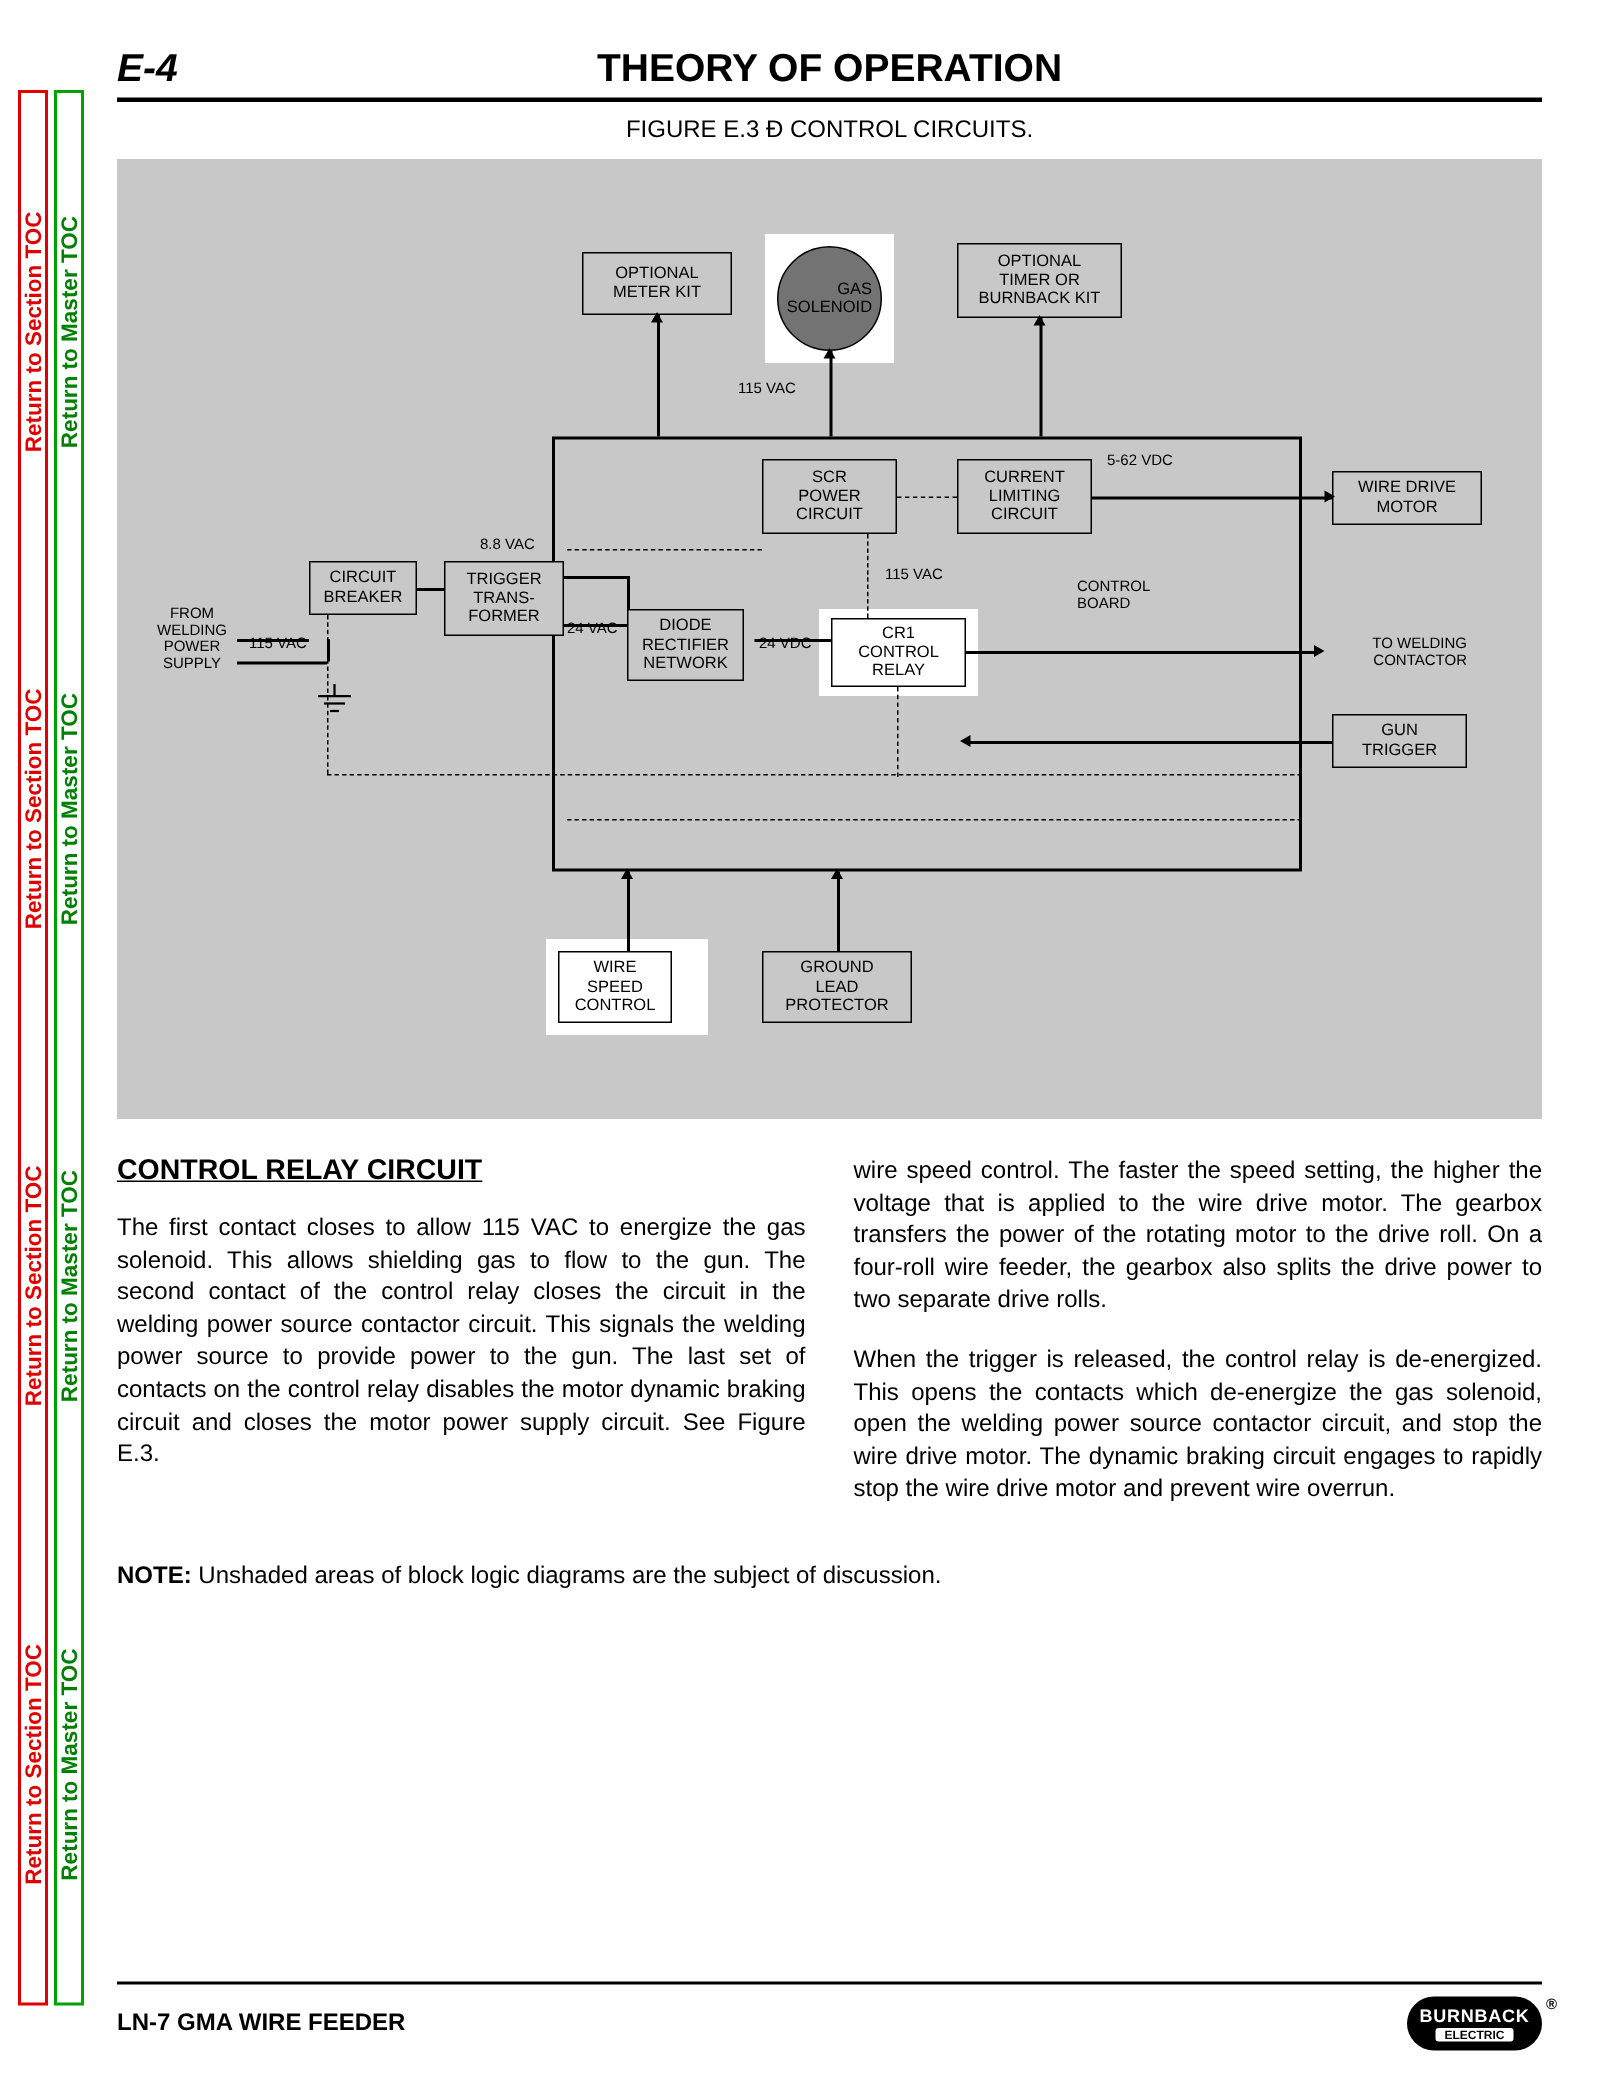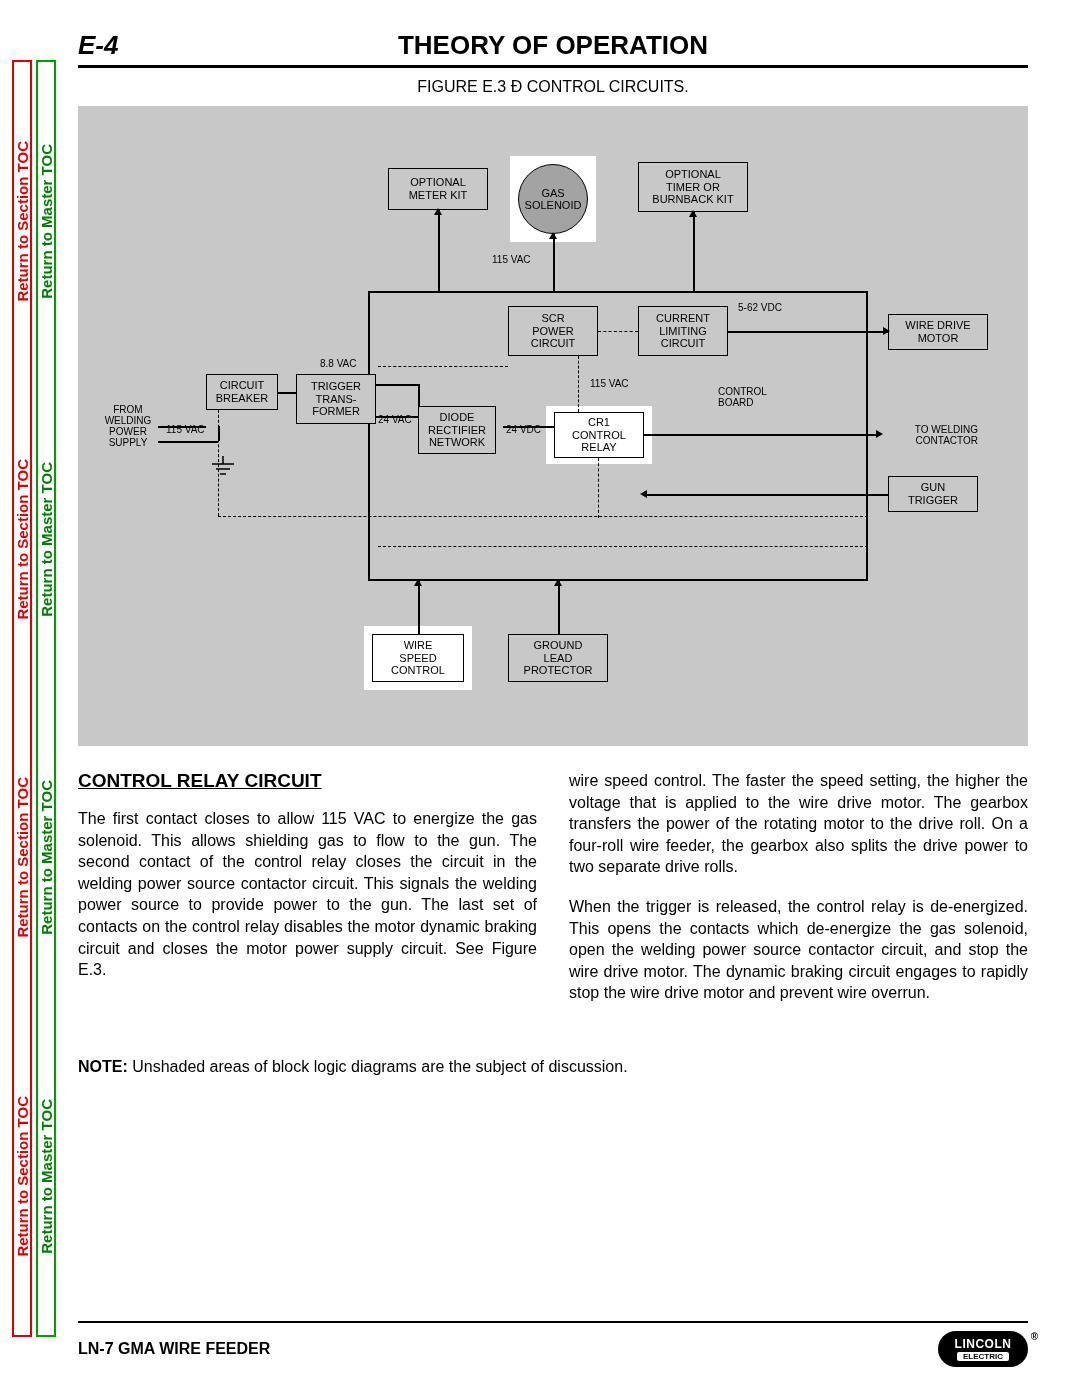--- a/index.html
+++ b/index.html
@@ -104,37 +104,38 @@
   .vline.dashed { border-left: 1.5px dashed #000; }
   .arrow-r, .arrow-l, .arrow-u, .arrow-d {
     position: absolute; width: 0; height: 0;
   }
   .arrow-r { border-top:4px solid transparent; border-bottom:4px solid transparent; border-left:7px solid #000; }
   .arrow-l { border-top:4px solid transparent; border-bottom:4px solid transparent; border-right:7px solid #000; }
   .arrow-u { border-left:4px solid transparent; border-right:4px solid transparent; border-bottom:7px solid #000; }
 
   .gas-circle {
     position:absolute; width:70px; height:70px; border-radius:50%;
-    background:#a3a3a3; border:1.5px solid #000;
+    background:#737373; border:1.5px solid #000;
     display:flex; align-items:center; justify-content:center;
     line-height:1.1;
+    text-align:right;
   }
   .gnd { position:absolute; }
 
   .body-text {
     margin-top: 24px;
     display: flex;
     gap: 32px;
     font-size: 16px;
   }
   .col { flex: 1; text-align: justify; }
   .sub-head { font-weight: bold; font-size: 19px; margin-bottom: 16px; text-decoration: underline; }
   .col p { margin-bottom: 18px; line-height: 1.35; }
 
-  .note { margin-top: 36px; font-size: 16px; }
+  .note { margin-top: 20px; font-size: 16px; }
   .note b { font-weight: bold; }
 
   .footer {
     position: absolute;
     left: 0; right: 0; bottom: 0;
     border-top: 2px solid #000;
     padding-top: 8px;
     display: flex;
     justify-content: space-between;
     align-items: center;
@@ -212,21 +213,21 @@
     <div class="dlabel" style="left:428px; top:318px">24 VDC</div>
 
     <div style="position:absolute; left:468px; top:300px; width:106px; height:58px; background:#fff"></div>
     <div class="dblock" style="left:476px; top:306px; width:90px; height:46px">CR1<br>CONTROL<br>RELAY</div>
 
     <div class="dlabel" style="left:810px; top:318px; text-align:right; white-space:normal; width:90px">TO WELDING<br>CONTACTOR</div>
 
     <div class="dblock shaded" style="left:810px; top:370px; width:90px; height:36px">GUN<br>TRIGGER</div>
 
     <div style="position:absolute; left:286px; top:520px; width:108px; height:64px; background:#fff"></div>
-    <div class="dblock" style="left:294px; top:528px; width:92px; height:48px">WIRE<br>SPEED<br>CONTROL</div>
+    <div class="dblock" style="left:294px; top:528px; width:76px; height:48px">WIRE<br>SPEED<br>CONTROL</div>
     <div class="dblock shaded" style="left:430px; top:528px; width:100px; height:48px">GROUND<br>LEAD<br>PROTECTOR</div>
 
     <div class="hline" style="left:80px; top:320px; width:48px"></div>
     <div class="hline" style="left:80px; top:335px; width:60px"></div>
     <div class="vline" style="left:140px; top:320px; height:15px"></div>
     <div class="hline" style="left:200px; top:286px; width:18px"></div>
     <div class="hline" style="left:298px; top:278px; width:42px"></div>
     <div class="vline" style="left:340px; top:278px; height:22px"></div>
     <div class="hline" style="left:298px; top:310px; width:42px"></div>
     <div class="hline" style="left:425px; top:320px; width:51px"></div>
@@ -275,19 +276,19 @@
     </div>
   </div>
 
   <div class="note">
     <b>NOTE:</b><span> Unshaded areas of block logic diagrams are the subject of discussion.</span>
   </div>
 
   <div class="footer">
     <span>LN-7 GMA WIRE FEEDER</span>
     <div class="logo">
-      <span class="top">LINCOLN</span>
+      <span class="top">BURNBACK</span>
       <span class="bot">ELECTRIC</span>
       <span class="reg">®</span>
     </div>
   </div>
 
 </div>
 
 </body></html>

